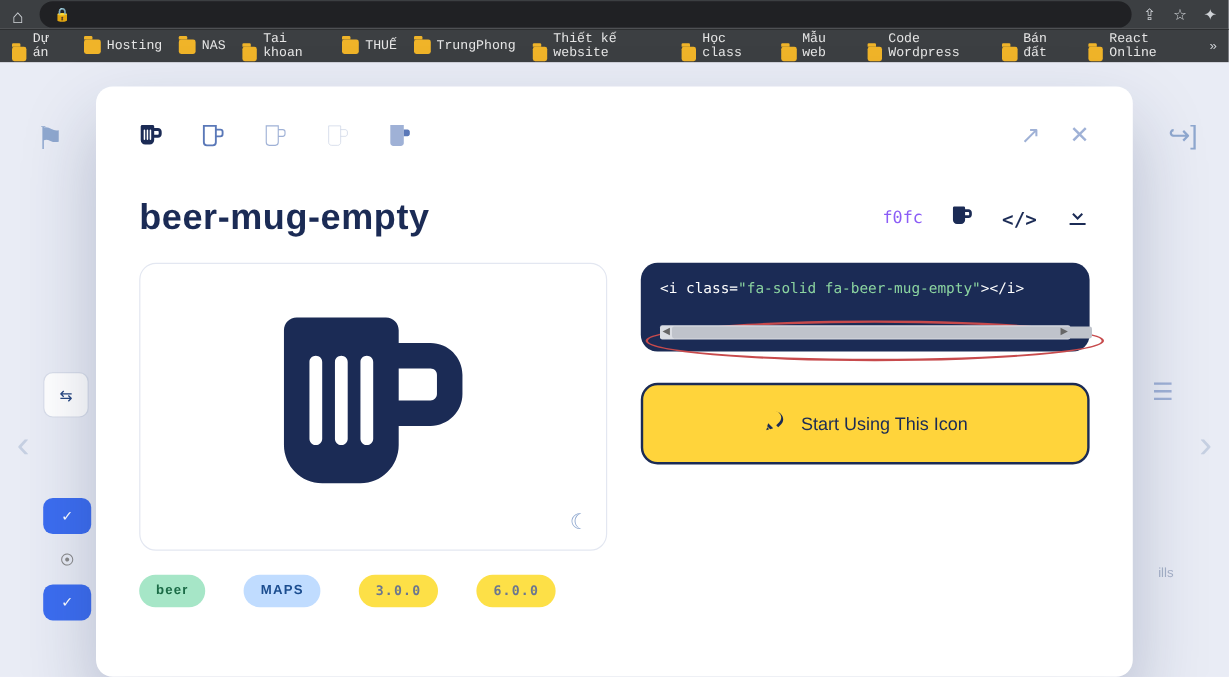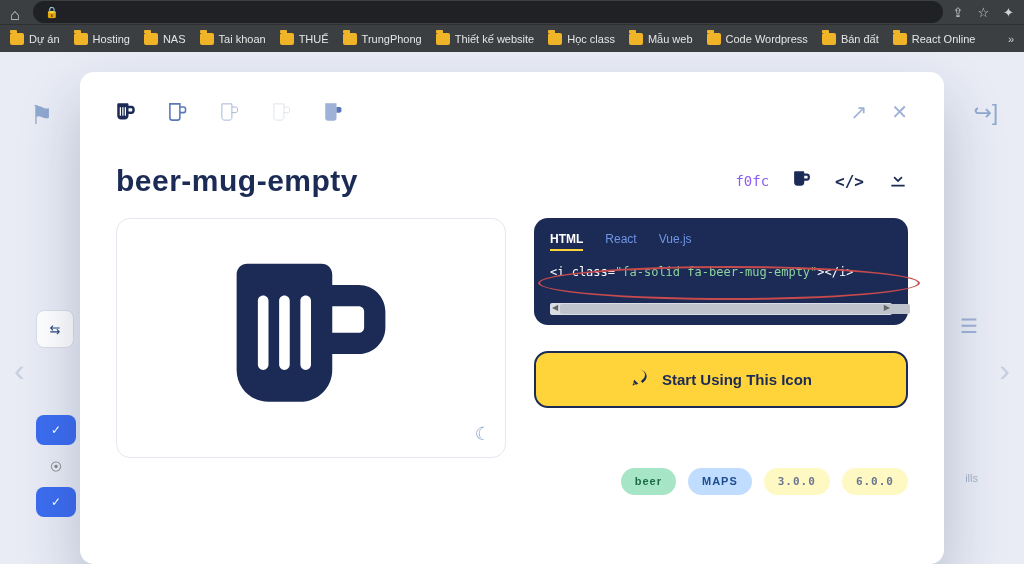--- a/index.html
+++ b/index.html
@@ -6,21 +6,21 @@
   html, body { width: 1024px; height: 564px; font-family: "Segoe UI", Arial, sans-serif; overflow: hidden; }
   body { background: #e9ecf5; }
 
   
   .chrome { width: 1024px; background:#3c3f42; height:24px; display:flex; align-items:center; padding:0 10px; gap:10px; }
   .chrome .addr { flex:1; background:#202124; height:22px; border-radius:12px; display:flex; align-items:center; padding:0 12px; color:#cfd2d6; font-size:11px; gap:8px; }
   .chrome-icons { display:flex; gap:14px; font-size:13px; color:#cfd2d6; }
   .chip { width:13px; height:13px; display:inline-block; }
 
   .bookmarks { height:28px; background:#3c3f42; border-top:1px solid #2d2f31; display:flex; align-items:center; padding:0 10px; gap:14px; color:#e6e6e6; font-size:11px; }
-  .bookmark { display:flex; align-items:flex-start; gap:5px; cursor:pointer; }
+  .bookmark { display:flex; align-items:flex-end; gap:5px; cursor:pointer;font-family:Liberation Mono, monospace; }
   .bfolder { width:14px; height:12px; background:#f0b429; border-radius:2px; position:relative; }
   .bfolder:before { content:""; position:absolute; top:-3px; left:0; width:7px; height:3px; background:#f0b429; border-radius:1px 1px 0 0; }
   .bookmarks .more { margin-left:auto; color:#cfd2d6; }
 
   
   .behind { position:absolute; left:0; top:52px; width:1024px; height:512px; background:#e9ecf5; }
   .behind .flag { position:absolute; left:30px; top:48px; color:#8fa8cf; font-size:26px; }
   .behind .login { position:absolute; right:26px; top:48px; color:#8fa8cf; font-size:22px; }
   .behind .arrow { position:absolute; top:300px; font-size:32px; color:#c6d0e2; cursor:pointer; }
   .behind .aL { left:14px; }
@@ -62,27 +62,27 @@
   .codetabs .active { color:#fff; font-weight:700; border-bottom:2px solid #ffd43b; padding-bottom:3px; }
   .codeline { white-space:pre; font-family:Consolas,monospace; font-size:12px; color:#cdd6e6; }
   .t-tag { color:#ffffff; }
   .t-str { color:#8bd4a0; }
   .ellipse { position:absolute; left:4px; top:48px; width:382px; height:34px; border:2px solid #c74a4c; border-radius:50%; pointer-events:none; }
   .hscroll { height:12px; margin-top:24px; background:#dadde3; border-radius:2px; position:relative; }
   .hscroll .thumb { position:absolute; left:10px; top:1px; width:350px; height:10px; background:#bfc3cb; border-radius:2px; }
   .hscroll .ar { position:absolute; top:0; font-size:8px; color:#666; }
   .hscroll .arL{ left:2px; } .hscroll .arR{ right:2px; }
 
-  .cta { margin-top:26px; height:57px; background:#ffd43b; border:2px solid #1b2b55; border-radius:14px; display:flex; align-items:center; justify-content:center; gap:12px; font-weight:700; color:#1b2b55; font-size:15px; cursor:pointer; }
-
-  .tags { display:flex; gap:12px; justify-content:flex-end; margin-top:10px; }
+  .cta { margin-top:26px; height:68px; background:#ffd43b; border:2px solid #1b2b55; border-radius:14px; display:flex; align-items:center; justify-content:center; gap:12px; font-weight:400; color:#1b2b55; font-size:15px; cursor:pointer; }
+
+  .tags { display:flex; gap:32px; justify-content:flex-start; margin-top:20px; }
   .tag { font-size:11px; font-weight:800; letter-spacing:1px; padding:7px 14px; border-radius:18px; cursor:pointer; }
   .tag.green { background:#a6e6c7; color:#1b6b46; }
   .tag.blue { background:#c0dcff; color:#1b4d8f; }
-  .tag.gray { background:#fef9c3; color:#6b7690; font-family:monospace; font-weight:700; }
+  .tag.gray { background:#fde047; color:#6b7690; font-family:monospace; font-weight:700; }
 
   
   .mug path { fill:#1b2b55; }
 </style>
 </head>
 <body>
 
 <div class="chrome">
   <span class="chip" style="color:#cfd2d6">⌂</span>
   <div class="addr">
@@ -222,25 +222,20 @@
 
     <div class="preview">
       <svg class="mug" viewBox="0 0 512 512" width="170" height="170">
         <path d="M32 64C32 46 46 32 64 32H288c18 0 32 14 32 32v32h80c44 0 80 36 80 80v48c0 44-36 80-80 80h-80v48c0 53-43 96-96 96H128c-53 0-96-43-96-96V64zM320 160v80h80c9 0 16-7 16-16v-48c0-9-7-16-16-16H320zM112 128c-9 0-16 7-16 16V336c0 9 7 16 16 16s16-7 16-16V144c0-9-7-16-16-16zm64 0c-9 0-16 7-16 16V336c0 9 7 16 16 16s16-7 16-16V144c0-9-7-16-16-16zm64 0c-9 0-16 7-16 16V336c0 9 7 16 16 16s16-7 16-16V144c0-9-7-16-16-16z"></path>
       </svg>
       <span class="moon">☾</span>
     </div>
 
     <div class="right">
       <div class="codebox">
-        <div class="codetabs">
-          <span class="active">HTML</span>
-          <span>React</span>
-          <span>Vue.js</span>
-        </div>
         <div class="codeline"><span class="t-tag">&lt;i class=</span><span class="t-str">"fa-solid fa-beer-mug-empty"</span><span class="t-tag">&gt;&lt;/i&gt;</span></div>
         <div class="ellipse"></div>
         <div class="hscroll">
           <span class="ar arL">◀</span>
             <div class="thumb"></div>
             <span class="ar arR">▶</span>
         </div>
       </div>
 
       <div class="cta">

